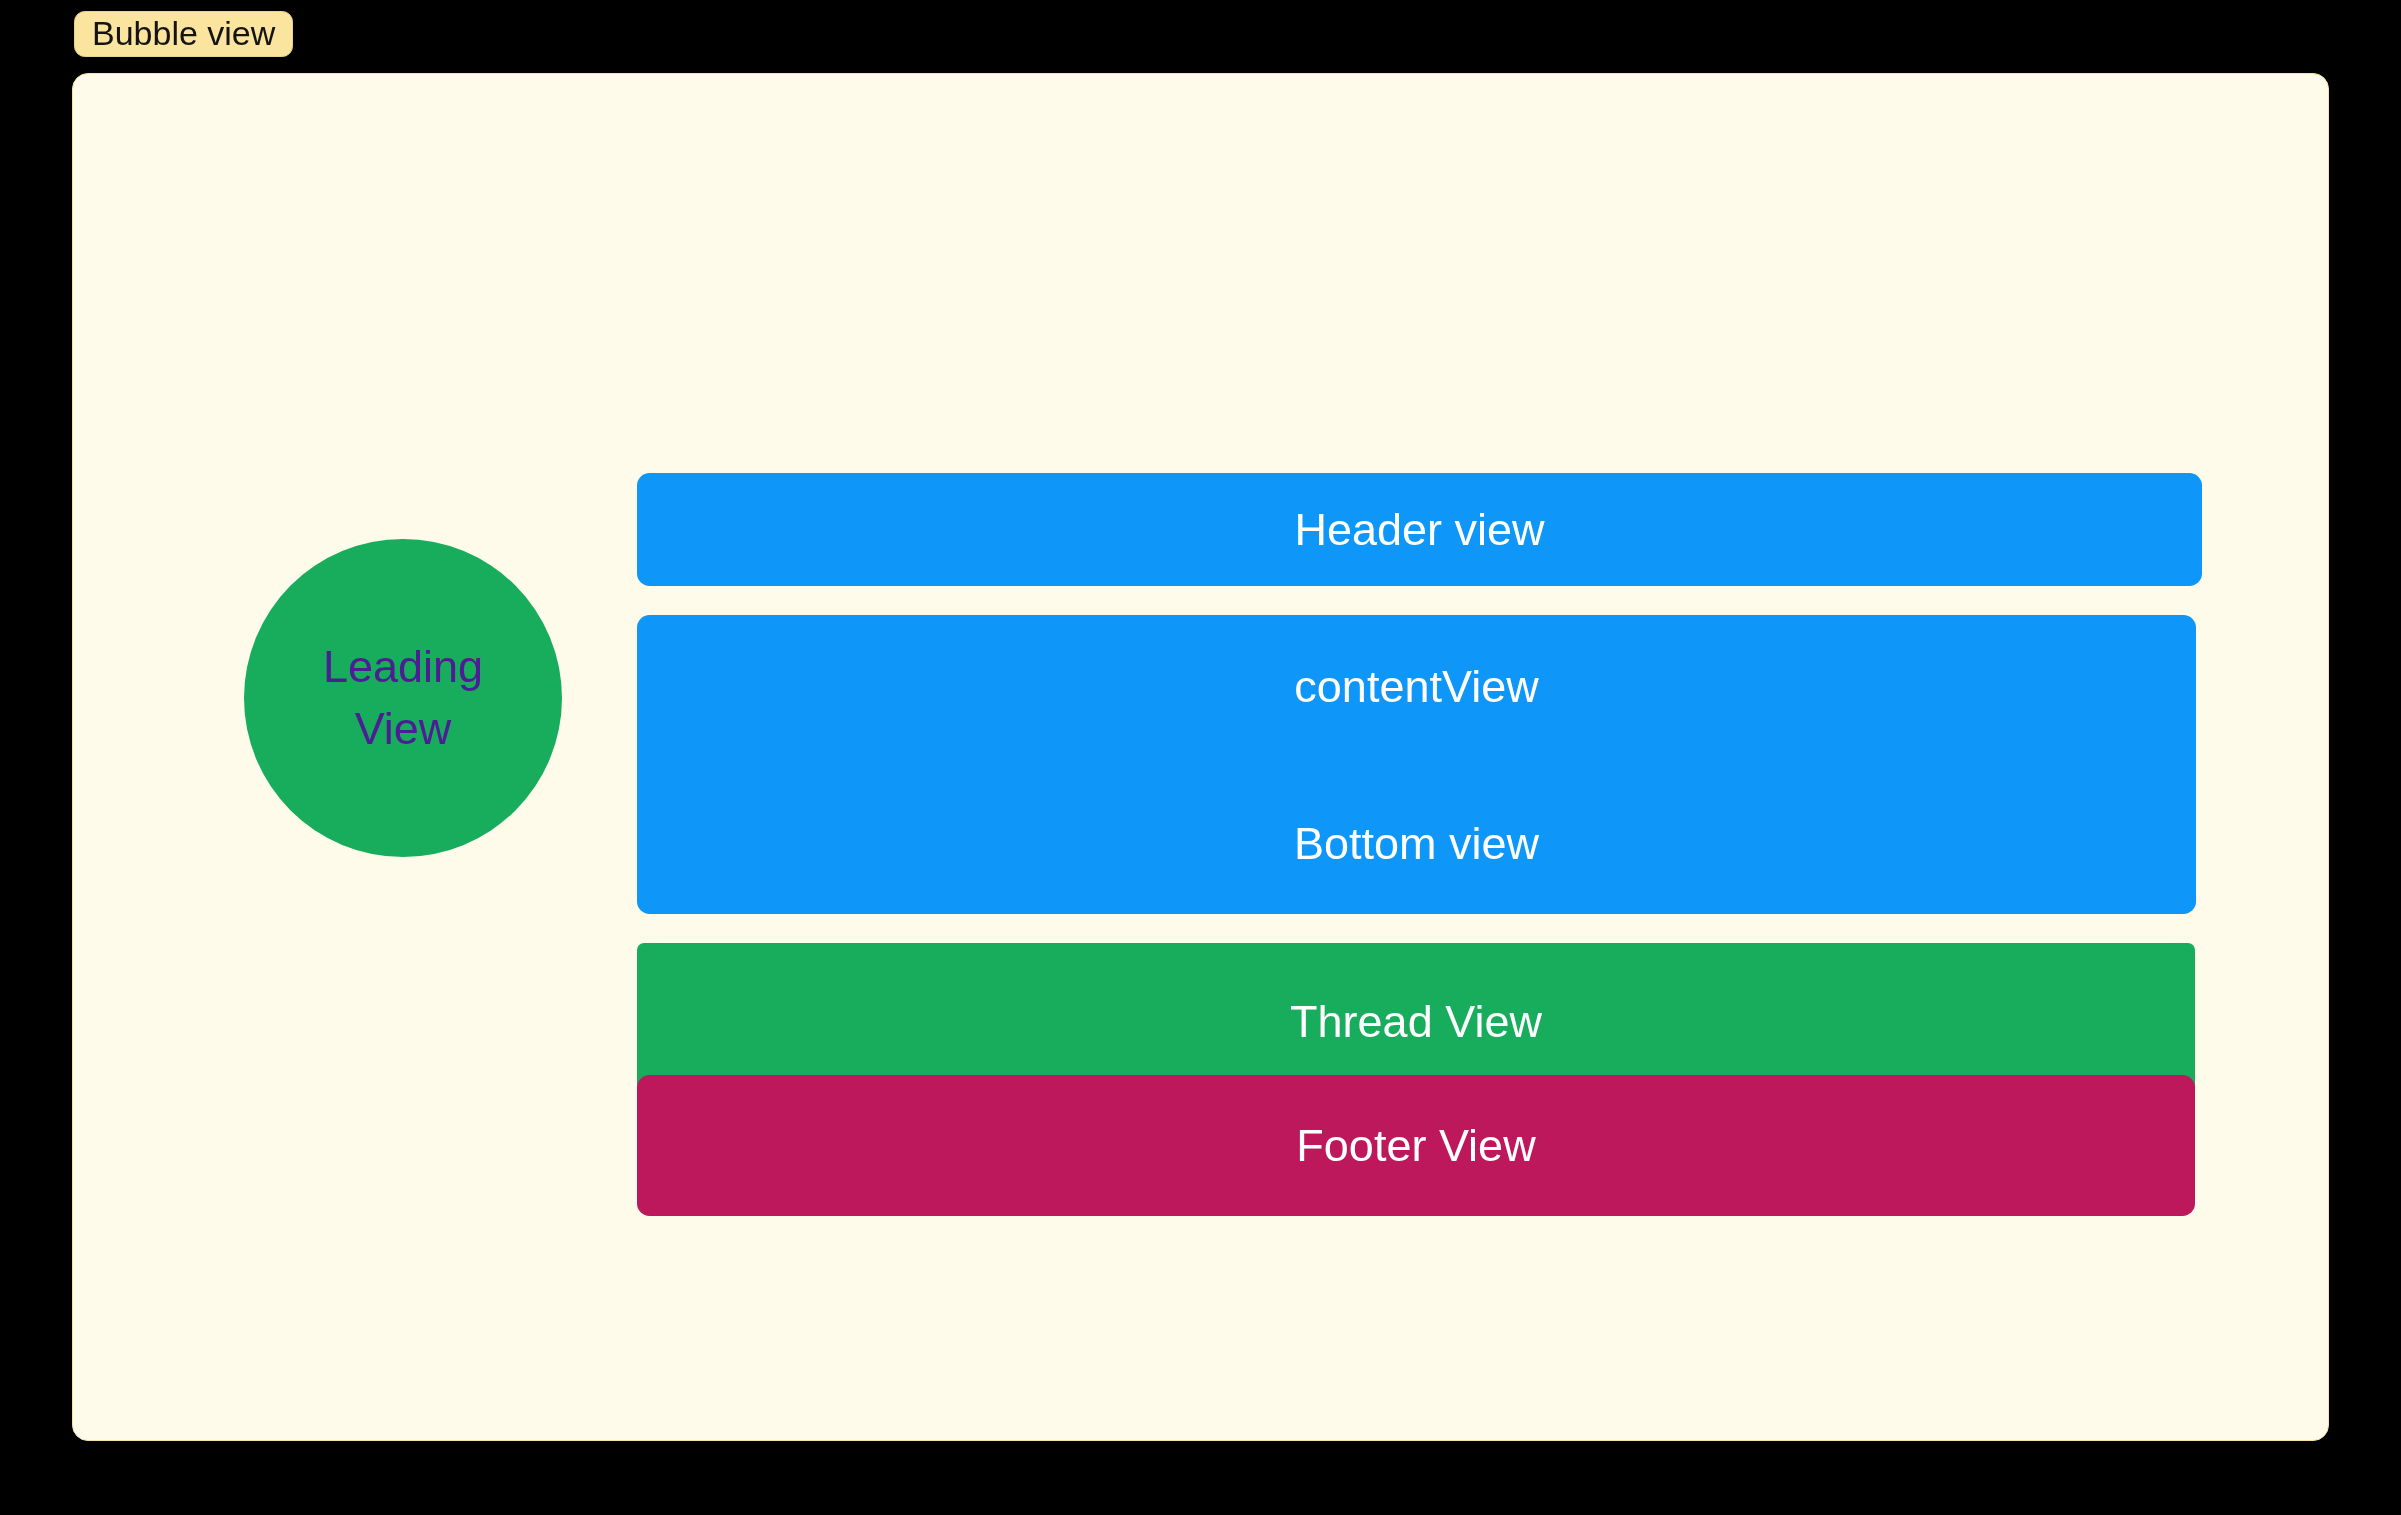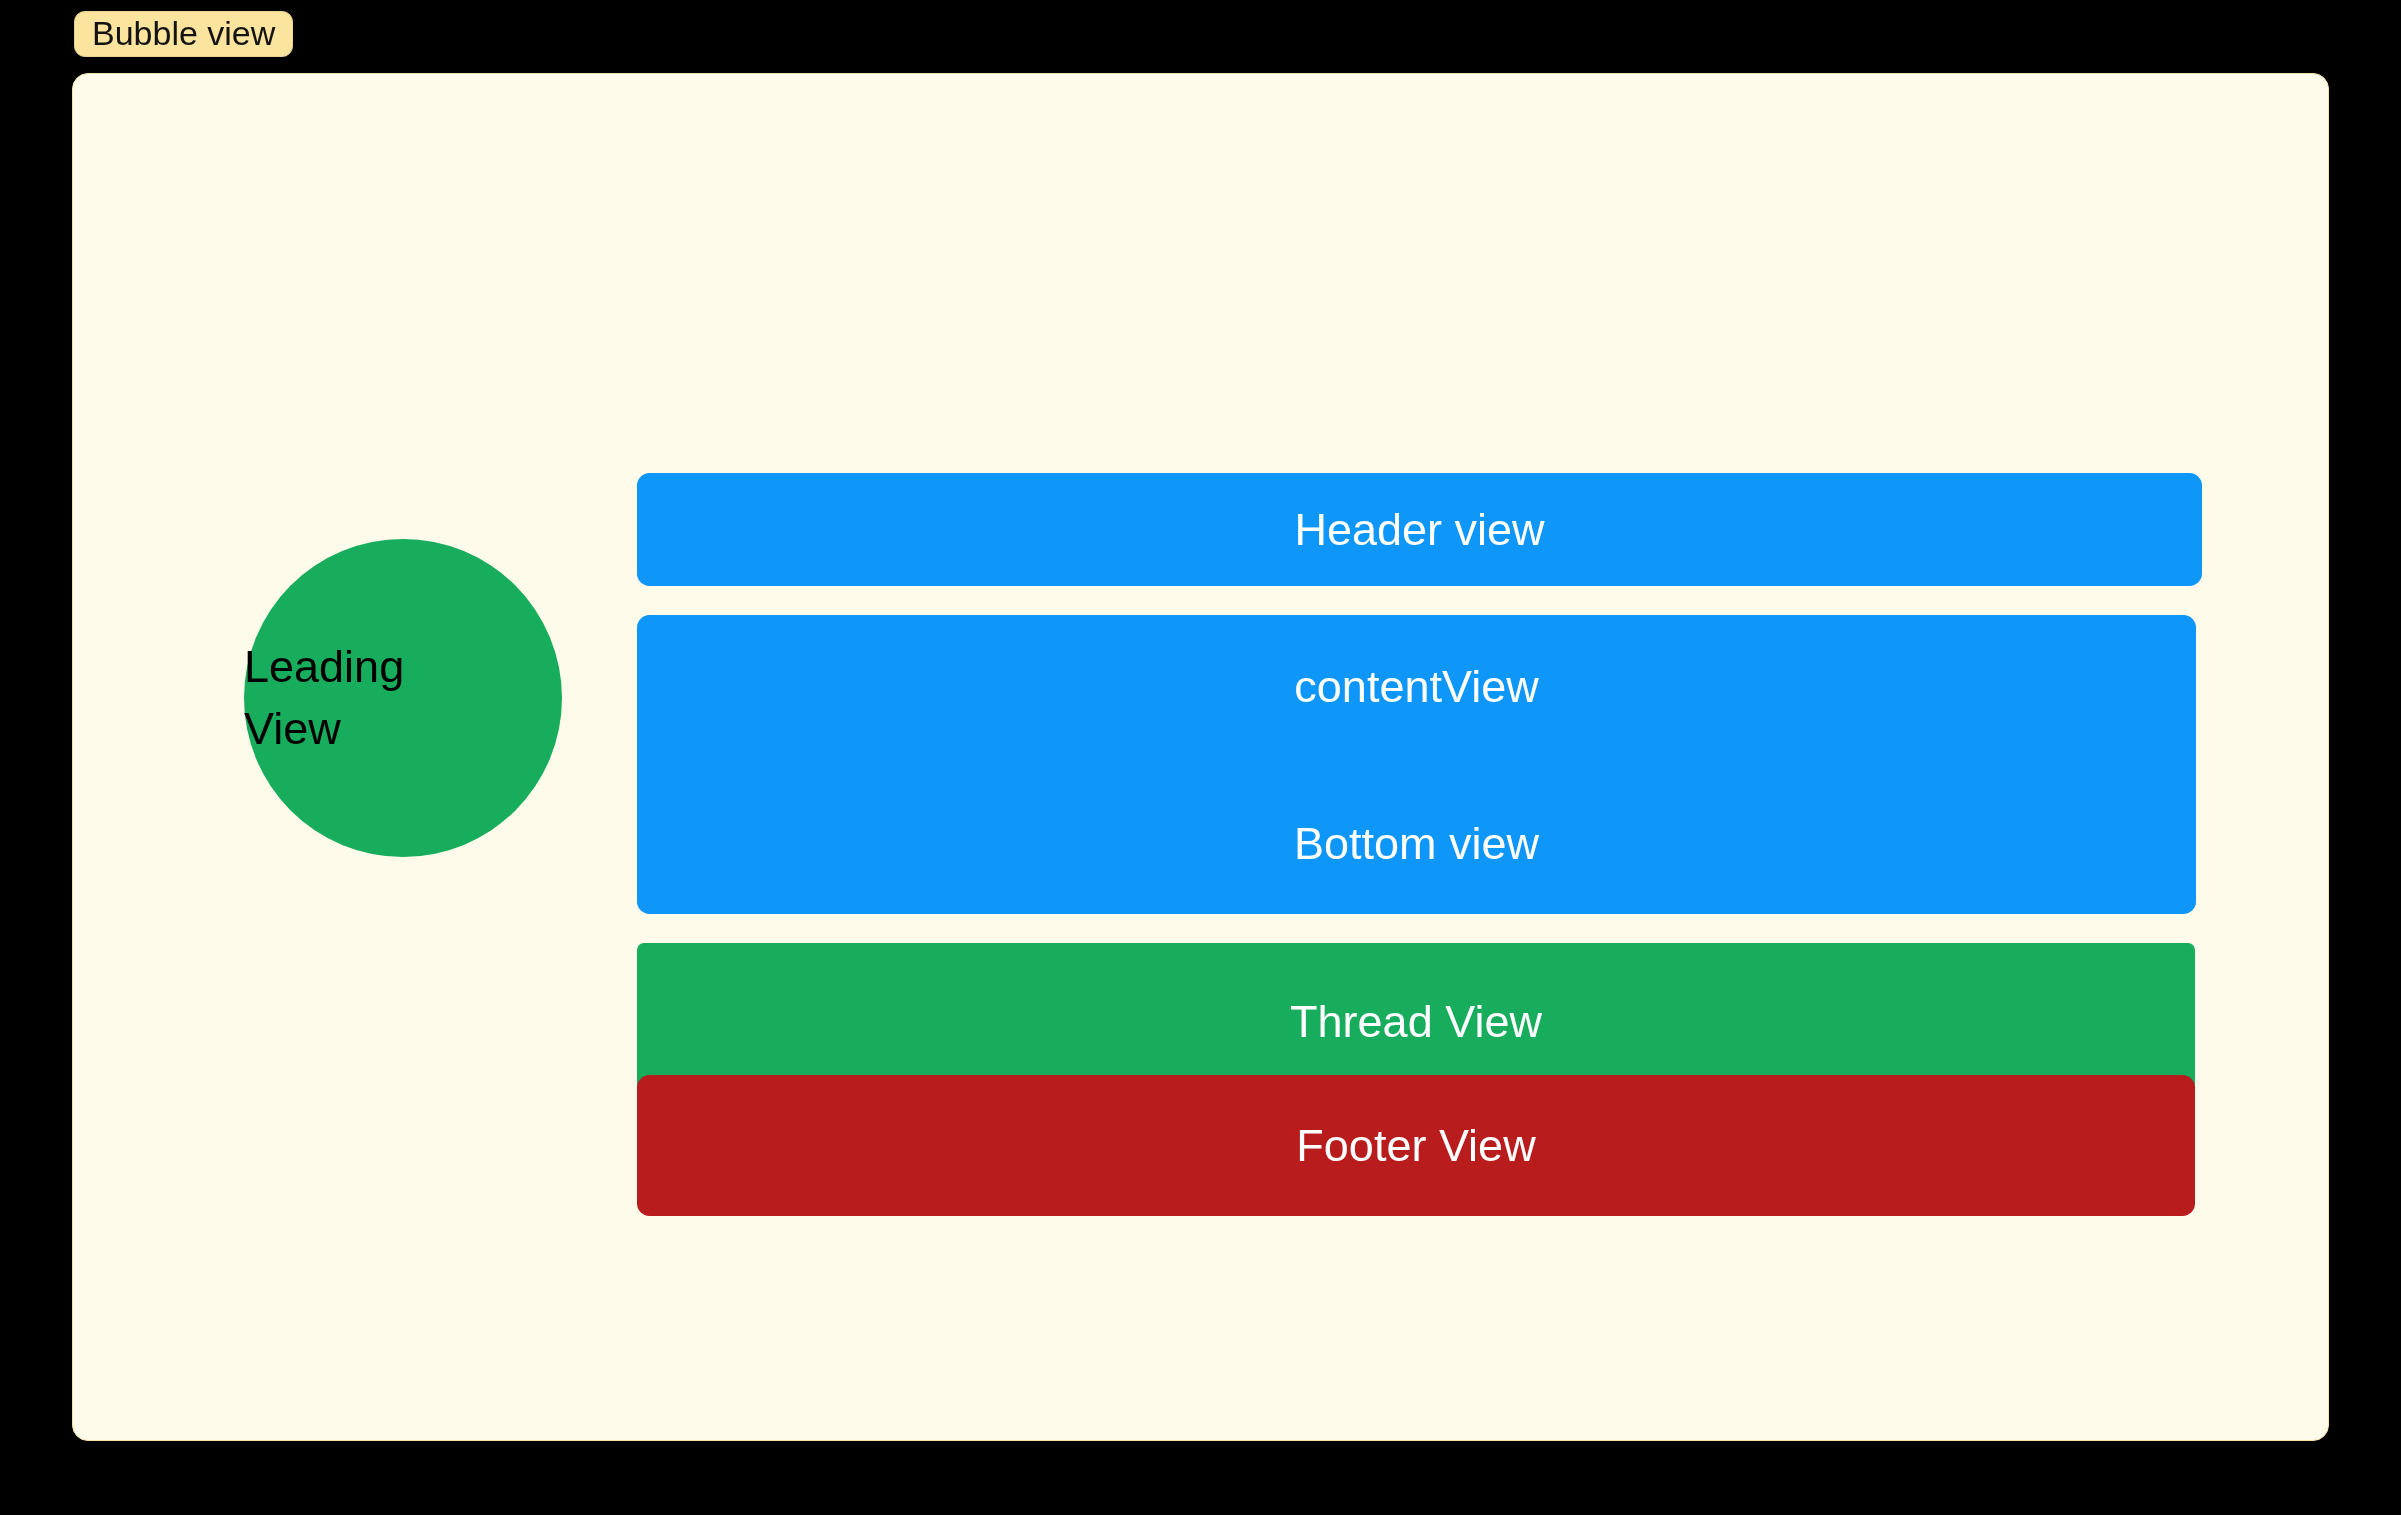--- a/index.html
+++ b/index.html
@@ -51,26 +51,26 @@
 
   
   .leading-view {
     position: absolute;
     left: 171px;
     top: 465px;
     width: 318px;
     height: 318px;
     border-radius: 50%;
     background: #17AD5C;
-    color: #000000;
+    color: #4c1d95;
     font-size: 45px;
     line-height: 62px;
     display: flex;
     flex-direction: column;
-    align-items: flex-start;
+    align-items: center;
     justify-content: center;
     text-align: center;
   }
 
   
   .view-bar {
     position: absolute;
     left: 564px;
     color: #FFFFFF;
     font-size: 45px;
@@ -108,21 +108,21 @@
     width: 1558px;
     height: 157px;
     border-radius: 7.1px;
     background: #17AD5C;
   }
   .footer-view {
     top: 1001px;
     width: 1558px;
     height: 141px;
     border-radius: 12.5px;
-    background: #b91c1c;
+    background: #be185d;
   }
 </style>
 </head>
 <body>
 
 <div class="canvas">
 
   <div class="bubble-chip">
     <span>Bubble view</span>
   </div>

